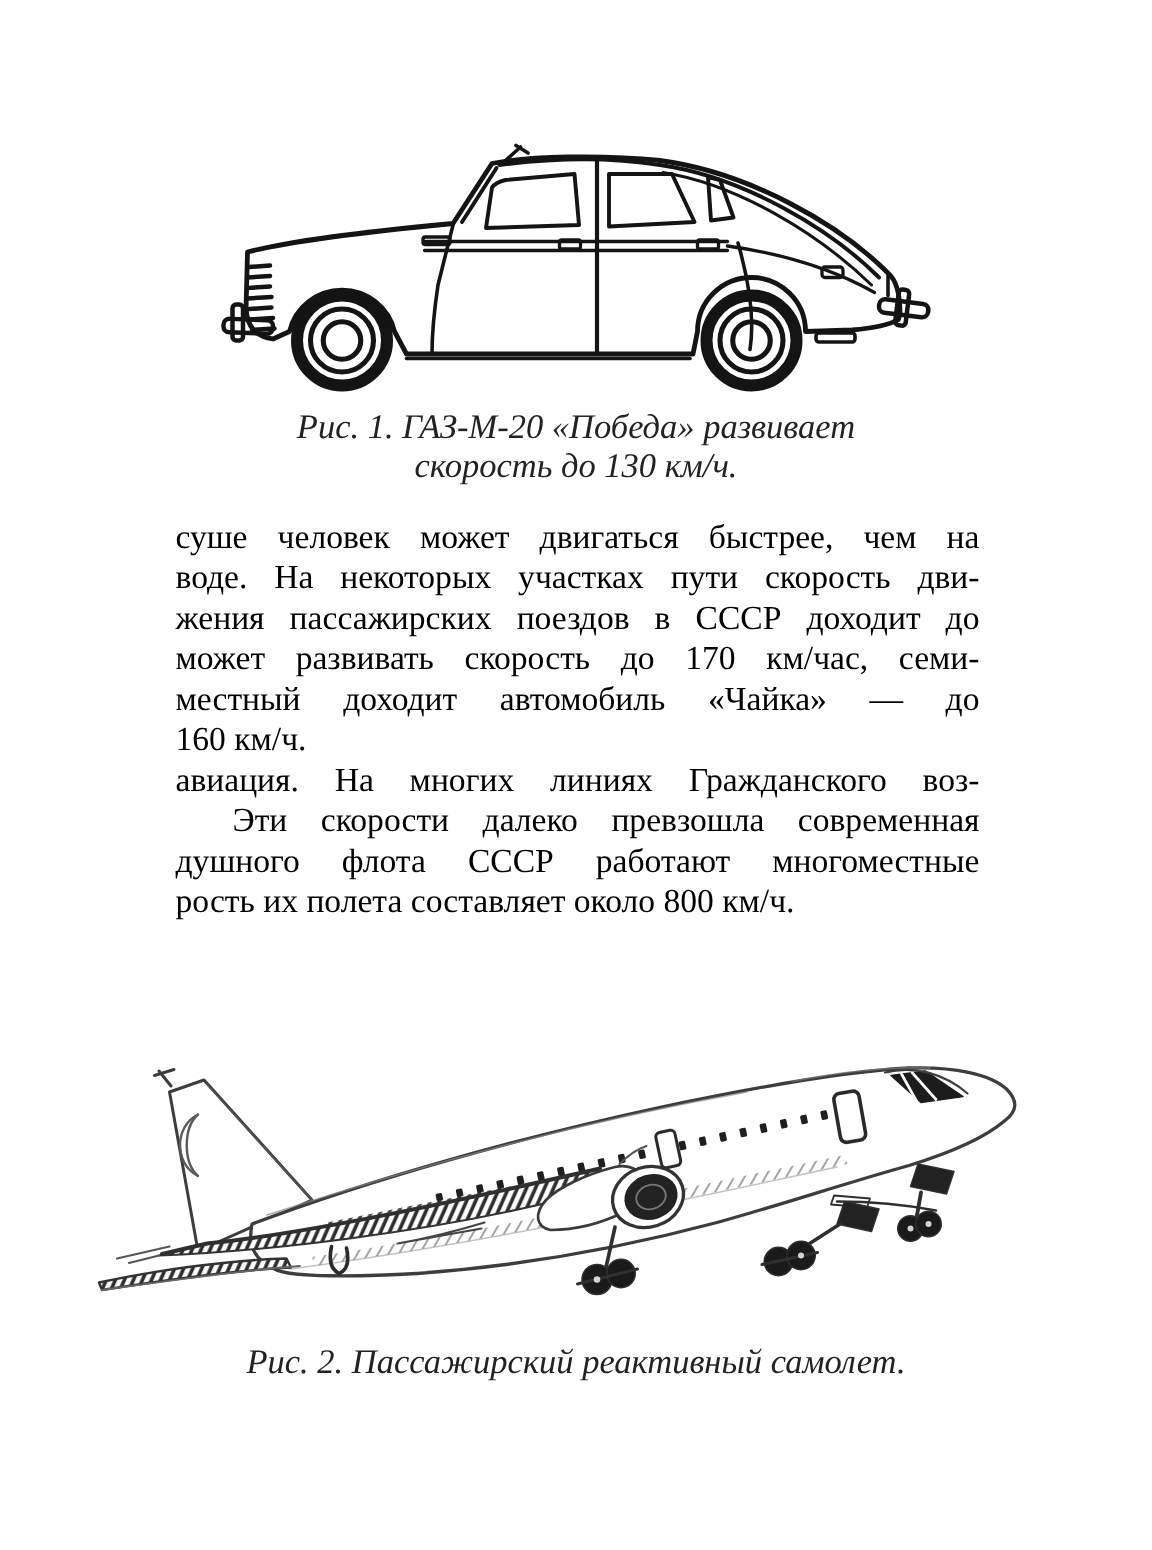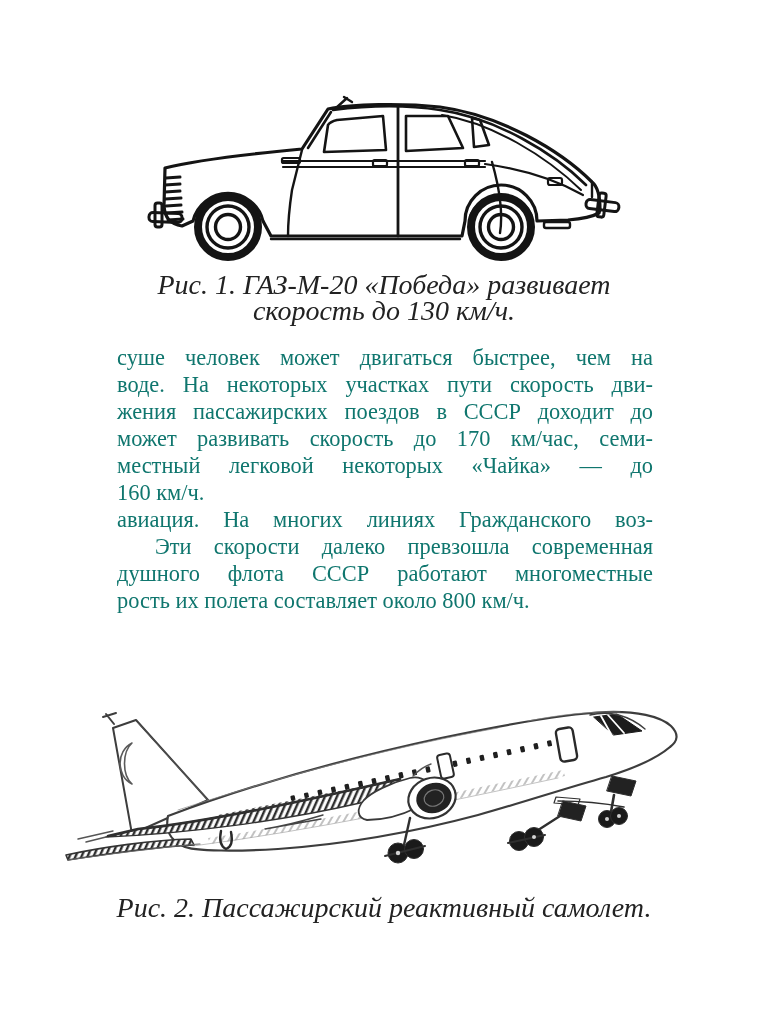--- a/index.html
+++ b/index.html
@@ -5,27 +5,27 @@
   html,body{margin:0;padding:0;background:#ffffff;}
   .page{
     position:relative;width:768px;height:1033px;background:#ffffff;
     font-family:"Liberation Serif","DejaVu Serif",serif;color:#1c1c1c;overflow:hidden;
   }
   .fig-svg{position:absolute;}
   #car-svg{left:140px;top:90px;}
   #plane-svg{left:58px;top:688px;}
   .caption{
     position:absolute;left:0;width:768px;text-align:center;
-    font-style:italic;font-size:28px;line-height:25.5px;color:#222;
+    font-style:italic;font-size:23px;line-height:25.5px;color:#222;
   }
   #caption-1{top:272px;}
   #caption-2{top:895px;font-style:italic;}
   .bodytext{
     position:absolute;left:117px;top:344px;width:536px;
-    font-size:22.4px;line-height:27px;color:#0f766e;
+    font-size:22.4px;line-height:27px;color:#000000;
   }
   .tline{text-align:justify;text-align-last:justify;height:27px;white-space:nowrap;}
   .tline.end{text-align-last:left;}
   .tline.indent{text-indent:38px;}
 </style>
 </head>
 <body>
 
 <div class="page">
 
@@ -83,21 +83,21 @@
   <div id="caption-1" class="caption">
     <div>Рис. 1. ГАЗ-М-20 «Победа» развивает</div>
     <div>скорость до 130 км/ч.</div>
   </div>
 
   <div class="bodytext">
     <div class="tline">суше человек может двигаться быстрее, чем на</div>
     <div class="tline">воде. На некоторых участках пути скорость дви-</div>
     <div class="tline">жения пассажирских поездов в СССР доходит до</div>
     <div class="tline">может развивать скорость до 170 км/час, семи-</div>
-    <div class="tline">местный легковой некоторых «Чайка» — до</div>
+    <div class="tline">местный доходит автомобиль «Чайка» — до</div>
     <div class="tline end">160 км/ч.</div>
     <div class="tline">авиация. На многих линиях Гражданского воз-</div>
     <div class="tline indent">Эти скорости далеко превзошла современная</div>
     <div class="tline">душного флота СССР работают многоместные</div>
     <div class="tline end">рость их полета составляет около 800 км/ч.</div>
   </div>
 
   <svg id="plane-svg" class="fig-svg" width="652" height="192" viewBox="0 0 652 192" fill="none" stroke-linecap="round" stroke-linejoin="round">
     <defs>
       <pattern id="hatch" width="5.5" height="6" patternUnits="userSpaceOnUse" patternTransform="rotate(24)">

